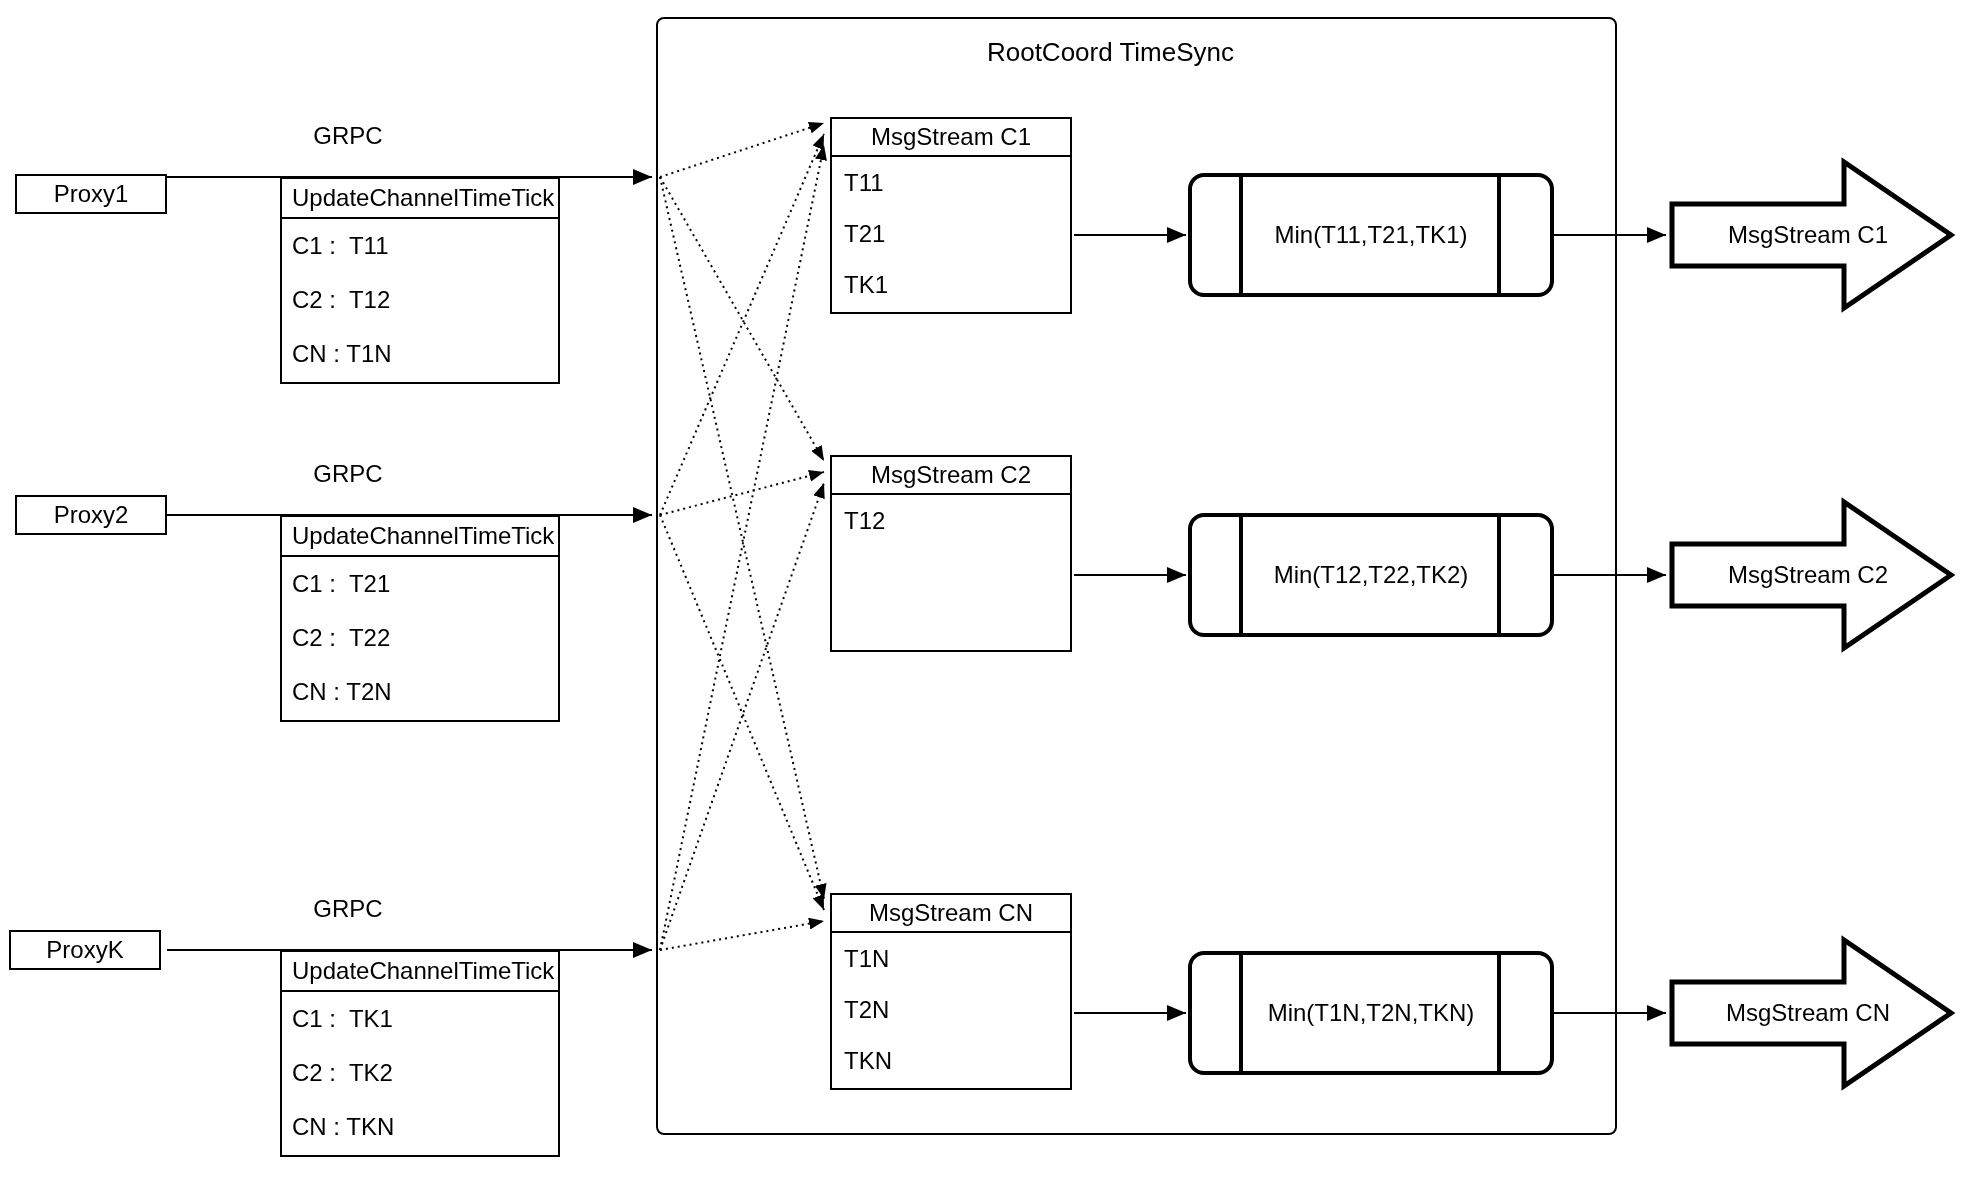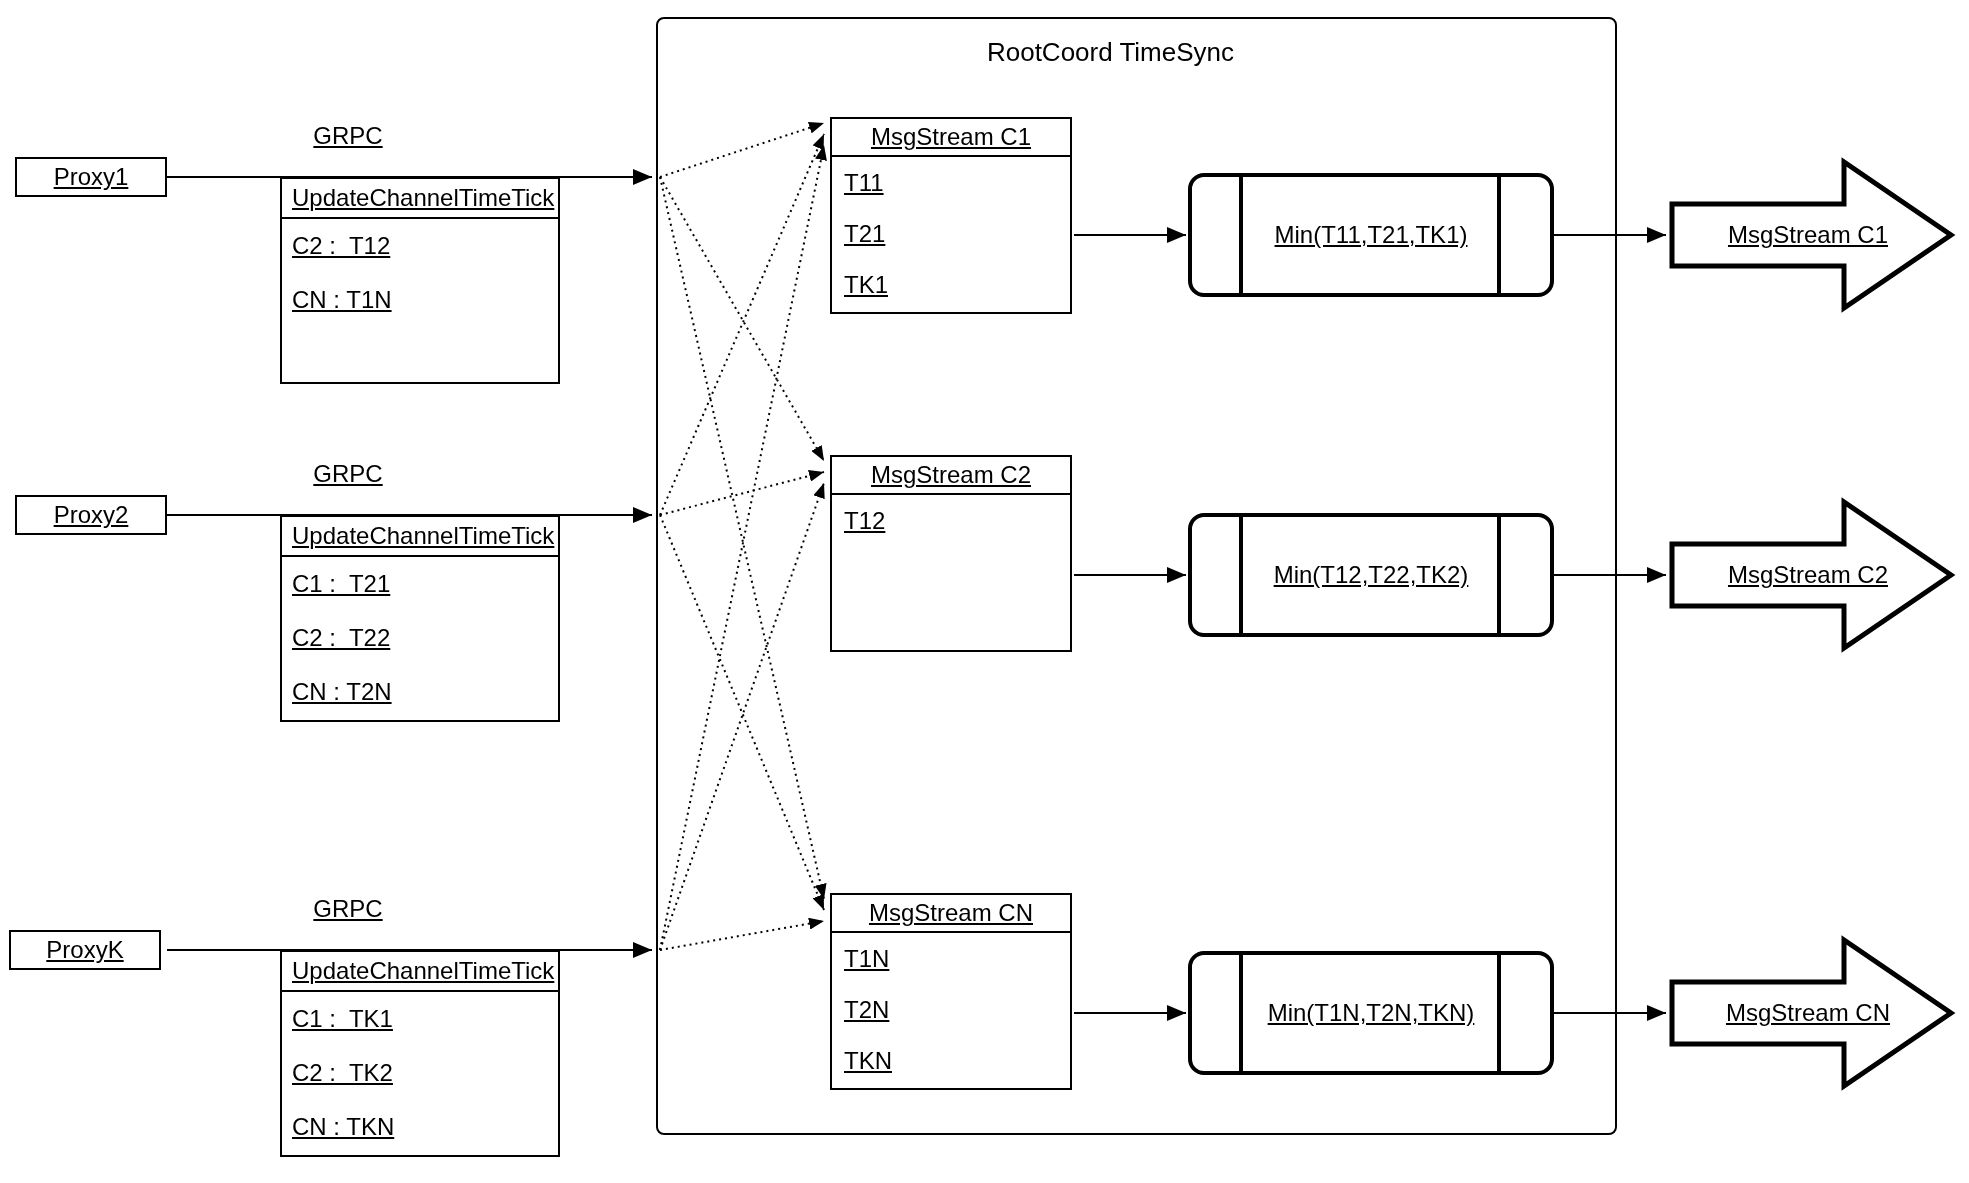--- a/index.html
+++ b/index.html
@@ -1,20 +1,20 @@
 <!DOCTYPE html>
 <html><head>
 <meta charset="utf-8">
 <style>
   html,body{margin:0;padding:0;background:#fff;}
   #canvas{position:relative;width:1969px;height:1183px;background:#fff;
           font-family:"Liberation Sans", sans-serif;color:#000;overflow:hidden;}
   .abs{position:absolute;}
   svg.wires{position:absolute;left:0;top:0;z-index:1;}
-  .lbl{font-size:24px;line-height:1.15;white-space:pre;text-decoration:underline;}
+  .lbl{font-size:24px;line-height:1.15;white-space:pre;}
   .z2{z-index:2;}
   .box{border:2px solid #000;background:#fff;box-sizing:border-box;
        display:flex;align-items:center;justify-content:center;}
   .bigbox{border:2px solid #000;background:transparent;box-sizing:border-box;}
   .bigbox-title{position:absolute;top:18px;left:0;right:0;text-align:center;
                 font-size:26px;transform:translateX(-26px);}
   .utable{border:2px solid #000;background:#fff;box-sizing:border-box;margin-left:23px;}
   .utable .thead{height:40px;border-bottom:2px solid #000;display:flex;
                  align-items:center;padding-left:10px;box-sizing:border-box;}
   .utable .trow{height:54px;display:flex;align-items:center;padding-left:10px;
@@ -94,26 +94,27 @@
       </g>
     </g>
 
     <g fill="#fff" stroke="#000" stroke-width="5" stroke-linejoin="miter">
       <path d="M1672,204 L1844,204 L1844,162 L1951,235 L1844,308 L1844,266 L1672,266 Z"></path>
       <path d="M1672,544 L1844,544 L1844,502 L1951,575 L1844,648 L1844,606 L1672,606 Z"></path>
       <path d="M1672,982 L1844,982 L1844,940 L1951,1013 L1844,1086 L1844,1044 L1672,1044 Z"></path>
     </g>
   </svg>
 
-  <div class="abs box lbl z2" style="left:15px;top:157px;width:152px;height:40px;">
+  <div class="abs box lbl z2" style="left:15px;top:174px;width:152px;height:40px;">
     <span>Proxy1</span>
   </div>
   <div class="abs lbl grpc z2" style="left:268px;top:122px;">GRPC</div>
   <div class="abs utable z2" style="left:257px;top:177px;width:280px;height:207px;">
     <div class="thead lbl">UpdateChannelTimeTick</div>
+    <div class="trow lbl">C1 :  T11</div>
     <div class="trow lbl">C2 :  T12</div>
     <div class="trow lbl">CN : T1N</div>
   </div>
   <div class="abs mtable z2" style="left:830px;top:117px;width:242px;height:197px;">
     <div class="thead lbl">MsgStream C1</div>
     <div class="trow lbl">T11</div>
     <div class="trow lbl">T21</div>
     <div class="trow lbl">TK1</div>
   </div>
   <div class="abs center lbl z2" style="left:1190px;top:175px;width:362px;height:120px;">Min(T11,T21,TK1)</div>

